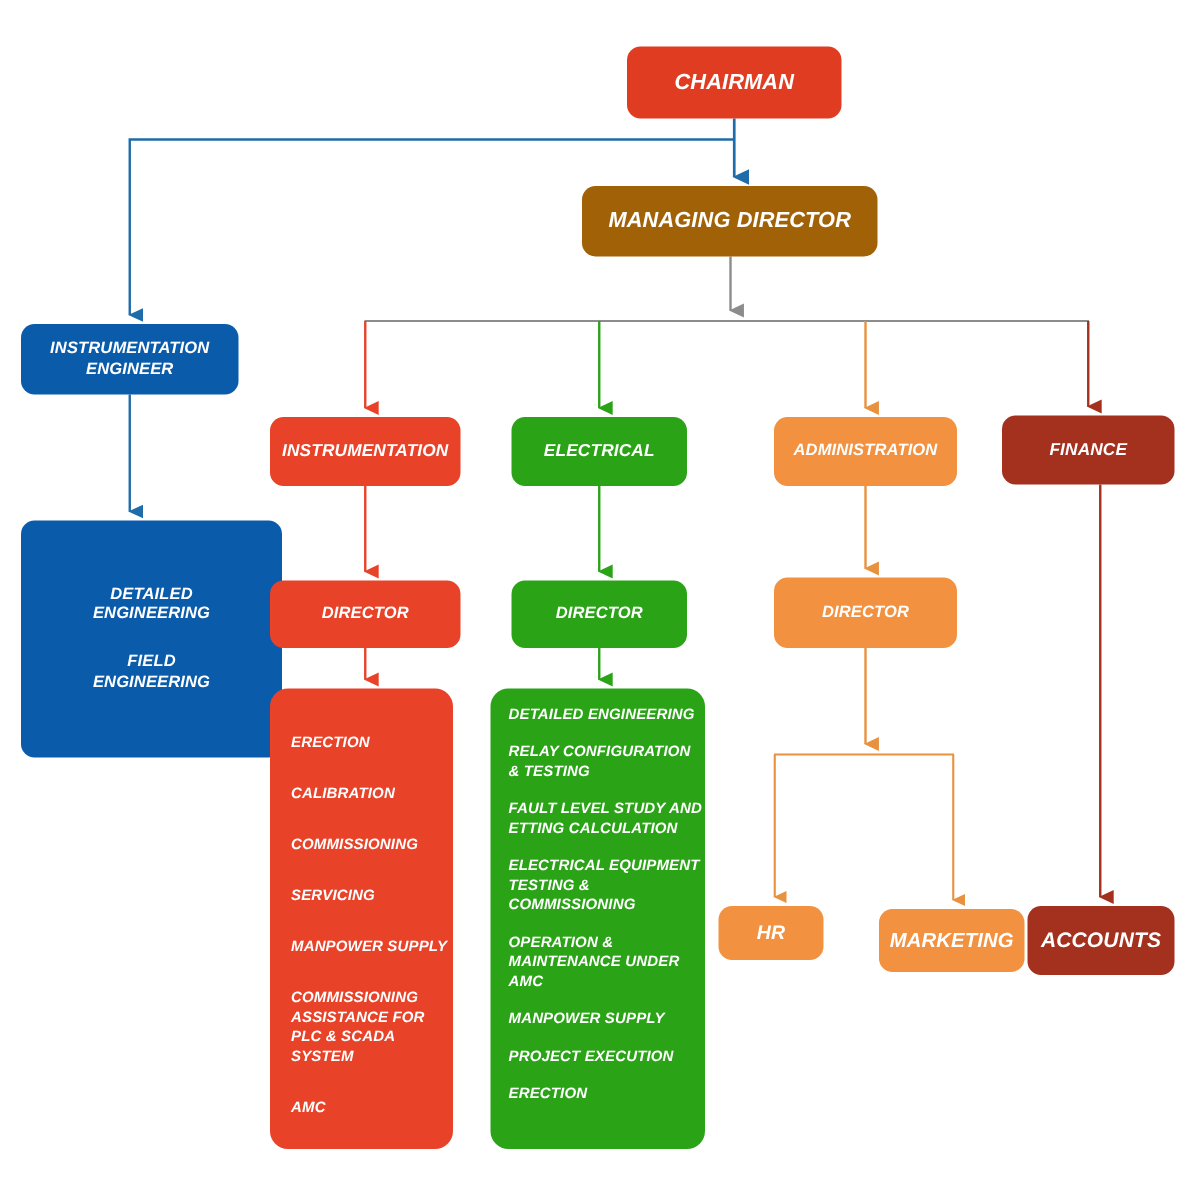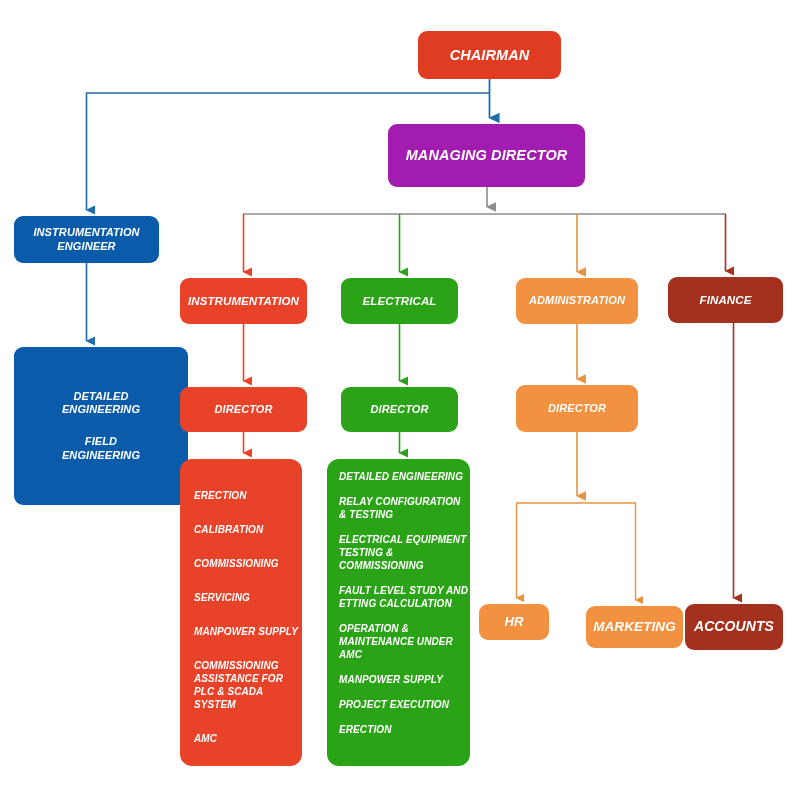--- a/index.html
+++ b/index.html
@@ -41,21 +41,21 @@
     border-radius:12px;
   }
   .node.list .li{
     font-style:italic;
     font-weight:bold;
     color:#ffffff;
     line-height:1.3;
   }
   
   #n-chairman       {left:418px; top:31px;  width:143px; height:48px;  font-size:14.5px; background:#e03c22;}
-  #n-md             {left:388px; top:124px; width:197px; height:63px;  font-size:14.5px; background:#a21caf;}
+  #n-md             {left:388px; top:124px; width:197px; height:47px;  font-size:14.5px; background:#a16207;}
   #n-instr-eng      {left:14px;  top:216px; width:145px; height:47px;  font-size:11px;   background:#0a5cab;}
   #n-eng-detail     {left:14px;  top:347px; width:174px; height:158px; font-size:11px;   background:#0a5cab; flex-direction:column; gap:18px;}
   #n-instrumentation{left:180px; top:278px; width:127px; height:46px;  font-size:11.5px; background:#e84229;}
   #n-electrical     {left:341px; top:278px; width:117px; height:46px;  font-size:11.5px; background:#2ba317;}
   #n-administration {left:516px; top:278px; width:122px; height:46px;  font-size:11px;   background:#f2913f;}
   #n-finance        {left:668px; top:277px; width:115px; height:46px;  font-size:11.5px; background:#a4301e;}
   #n-dir-instr      {left:180px; top:387px; width:127px; height:45px;  font-size:11px;   background:#e84229;}
   #n-dir-elec       {left:341px; top:387px; width:117px; height:45px;  font-size:11px;   background:#2ba317;}
   #n-dir-admin      {left:516px; top:385px; width:122px; height:47px;  font-size:11px;   background:#f2913f;}
   #n-list-instr     {left:180px; top:459px; width:122px; height:307px; background:#e84229; padding:30px 0 0 14px;}
@@ -212,22 +212,22 @@
     <div class="li">COMMISSIONING</div>
     <div class="li">SERVICING</div>
     <div class="li">MANPOWER SUPPLY</div>
     <div class="li">COMMISSIONING ASSISTANCE FOR PLC &amp; SCADA SYSTEM</div>
     <div class="li">AMC</div>
   </div>
 
   <div class="node list" id="n-list-elec">
     <div class="li">DETAILED ENGINEERING</div>
     <div class="li">RELAY CONFIGURATION &amp; TESTING</div>
+    <div class="li">FAULT LEVEL STUDY AND ETTING CALCULATION</div>
     <div class="li">ELECTRICAL EQUIPMENT TESTING &amp; COMMISSIONING</div>
-    <div class="li">FAULT LEVEL STUDY AND ETTING CALCULATION</div>
     <div class="li">OPERATION &amp; MAINTENANCE UNDER AMC</div>
     <div class="li">MANPOWER SUPPLY</div>
     <div class="li">PROJECT EXECUTION</div>
     <div class="li">ERECTION</div>
   </div>
 
   <div class="node" id="n-hr">
     <span>HR</span>
   </div>
 

